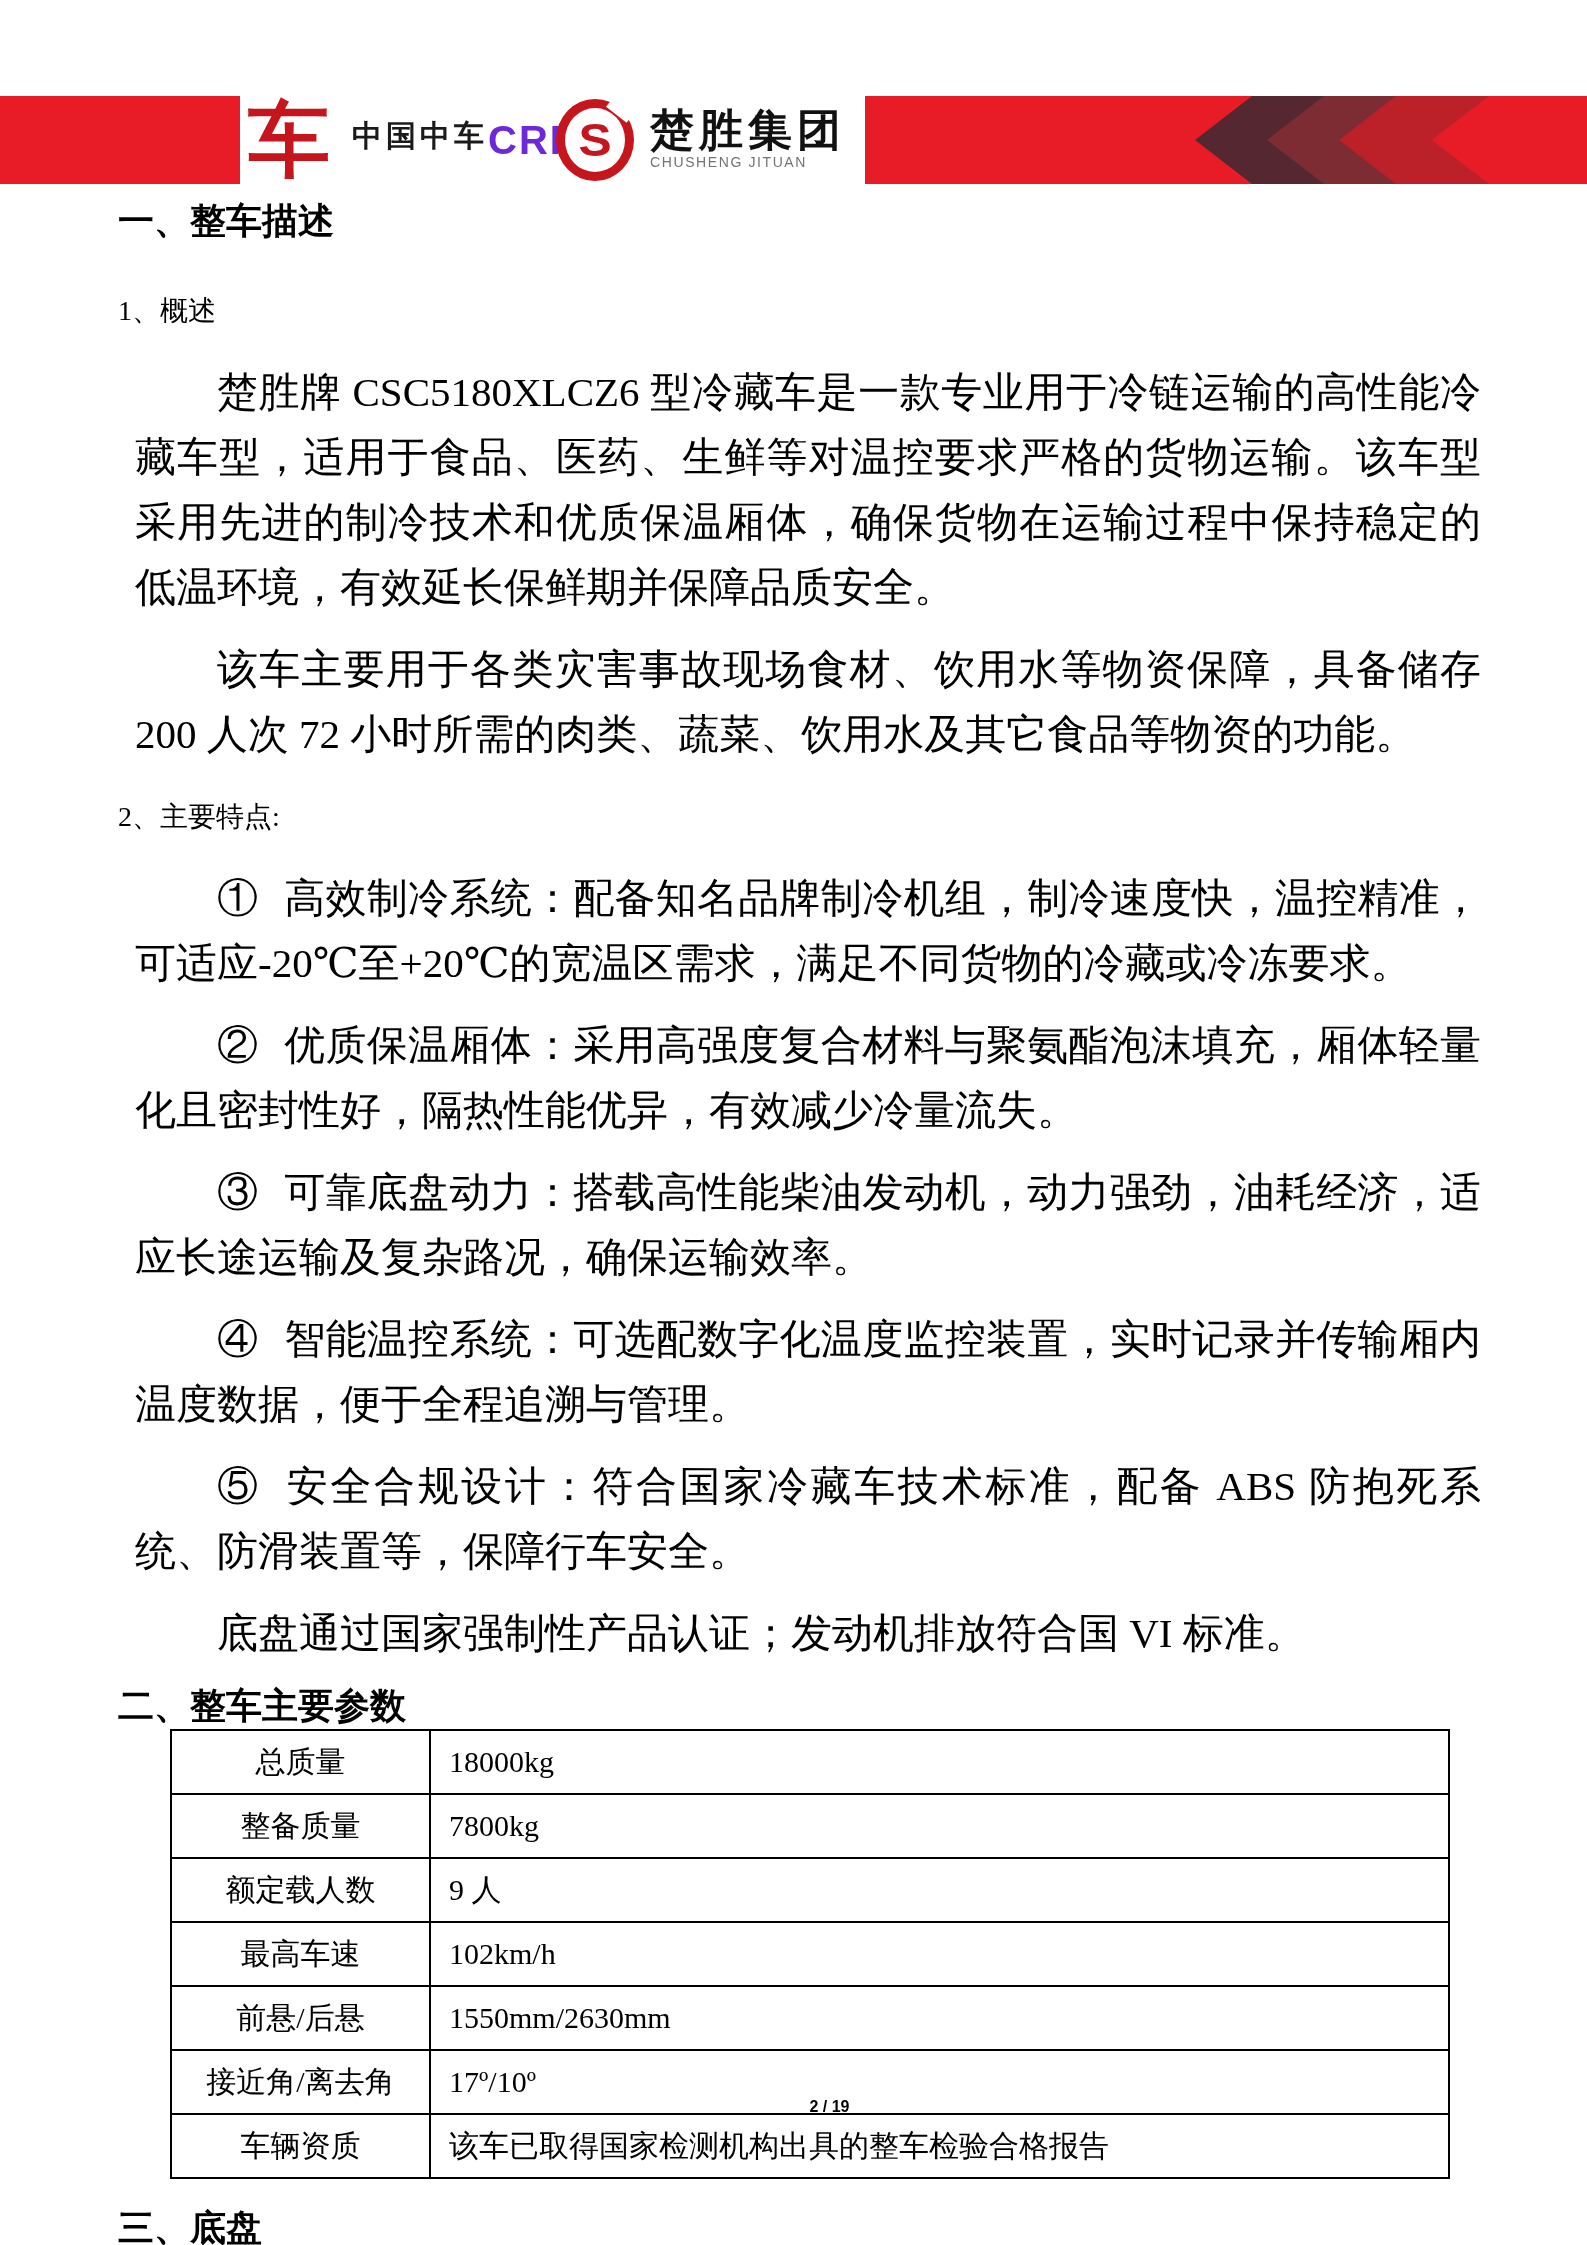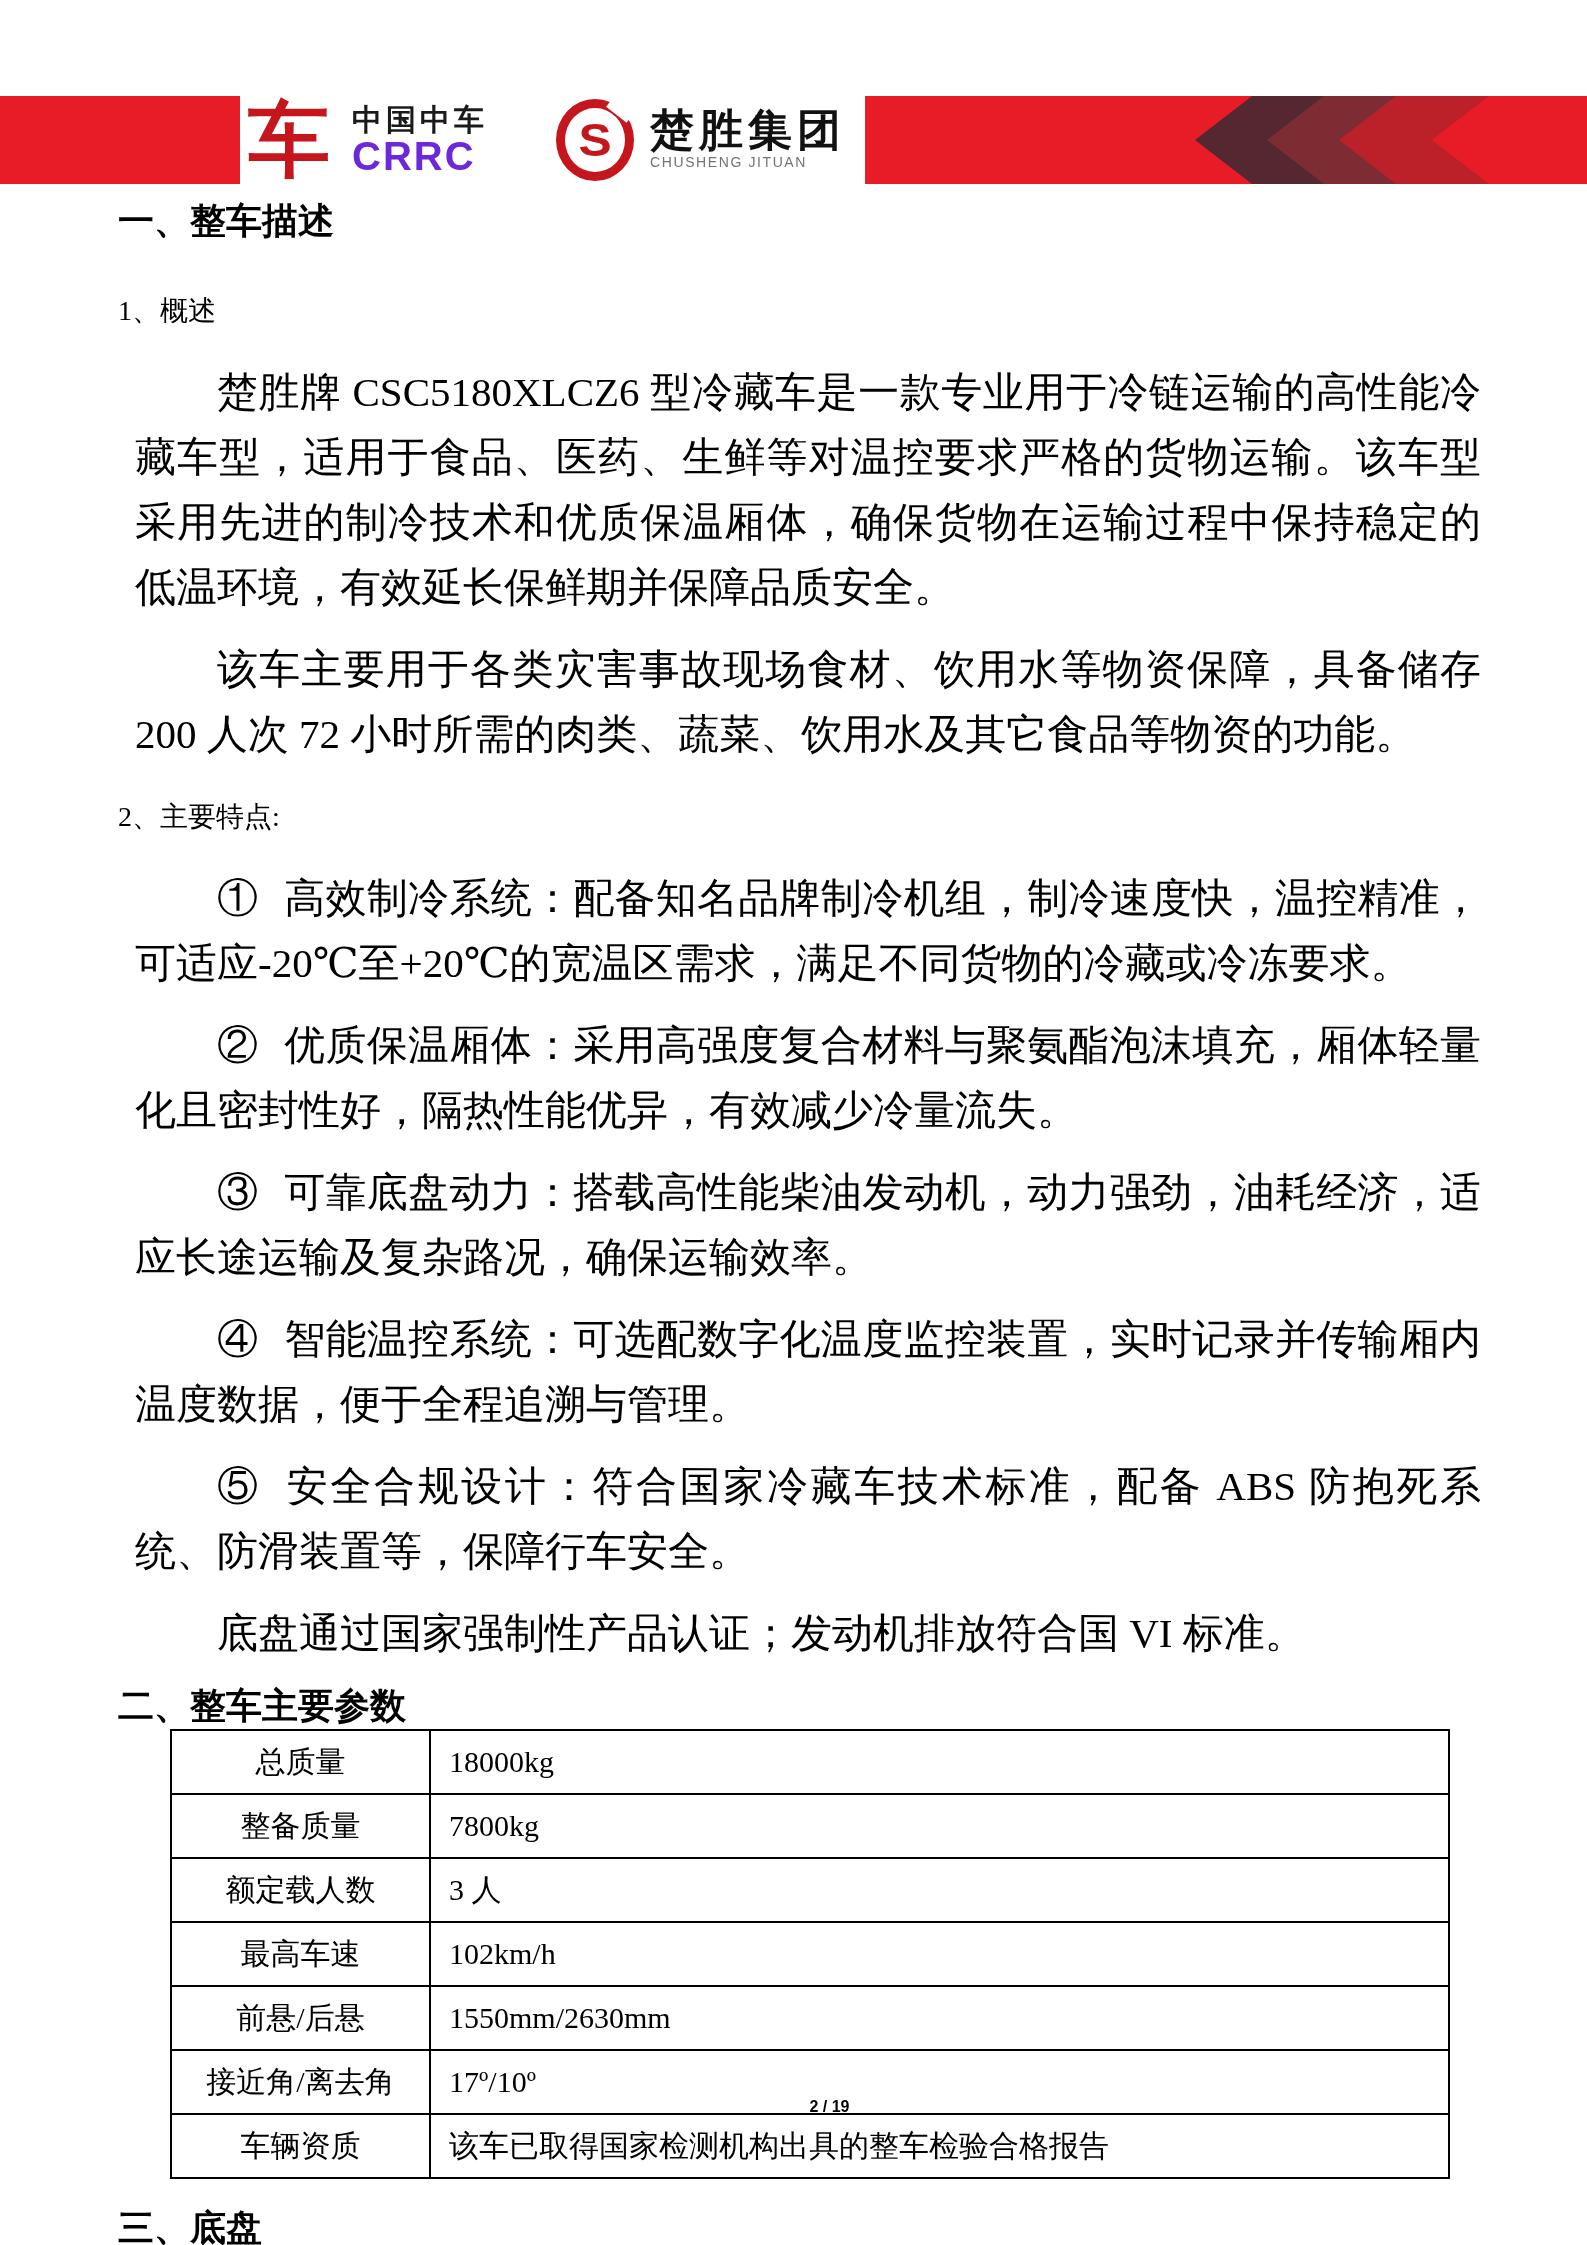--- a/index.html
+++ b/index.html
@@ -14,21 +14,21 @@
   .band-right{position:absolute;left:865px;top:0;width:722px;height:88px;overflow:hidden;}
   .chev{position:absolute;top:0;width:150px;height:88px;
         clip-path:polygon(38% 0,100% 0,62% 50%,100% 100%,38% 100%,0 50%);}
   .chev1{left:330px;}
   .chev2{left:402px;}
   .chev3{left:474px;}
 
   .logo-crrc{position:absolute;left:248px;top:0;height:88px;display:flex;align-items:center;gap:22px;}
   .crrc-glyph{font-family:"Liberation Sans","DejaVu Sans",sans-serif;font-weight:bold;
               font-size:82px;line-height:82px;}
-  .crrc-text{display:flex;flex-direction:column;}
+  .crrc-text{display:flex;}
   .crrc-cn{font-family:"Liberation Sans","DejaVu Sans",sans-serif;font-weight:bold;
            font-size:30px;line-height:32px;letter-spacing:4px;color:#1a1a1a;}
   .crrc-en{font-family:"Liberation Sans","DejaVu Sans",sans-serif;font-weight:bold;
            font-size:40px;line-height:40px;letter-spacing:2px;color:#6d28d9;}
 
   .logo-cs{position:absolute;left:556px;top:0;height:88px;display:flex;align-items:center;gap:16px;}
   .cs-ring{box-sizing:border-box;width:78px;height:82px;border:9px solid #c4161c;border-radius:50%;
            position:relative;background:#fff;flex:0 0 auto;}
   .cs-ring::before{content:"";position:absolute;width:26px;height:12px;background:#fff;
                    top:-4px;right:-8px;transform:rotate(38deg);}
@@ -141,21 +141,21 @@
             <td class="p-value">18000kg</td>
           </tr>
 
           <tr>
             <td class="p-label">整备质量</td>
             <td class="p-value">7800kg</td>
           </tr>
 
           <tr>
             <td class="p-label">额定载人数</td>
-            <td class="p-value">3 人</td>
+            <td class="p-value">9 人</td>
           </tr>
 
           <tr>
             <td class="p-label">最高车速</td>
             <td class="p-value">102km/h</td>
           </tr>
 
           <tr>
             <td class="p-label">前悬/后悬</td>
             <td class="p-value">1550mm/2630mm</td>

